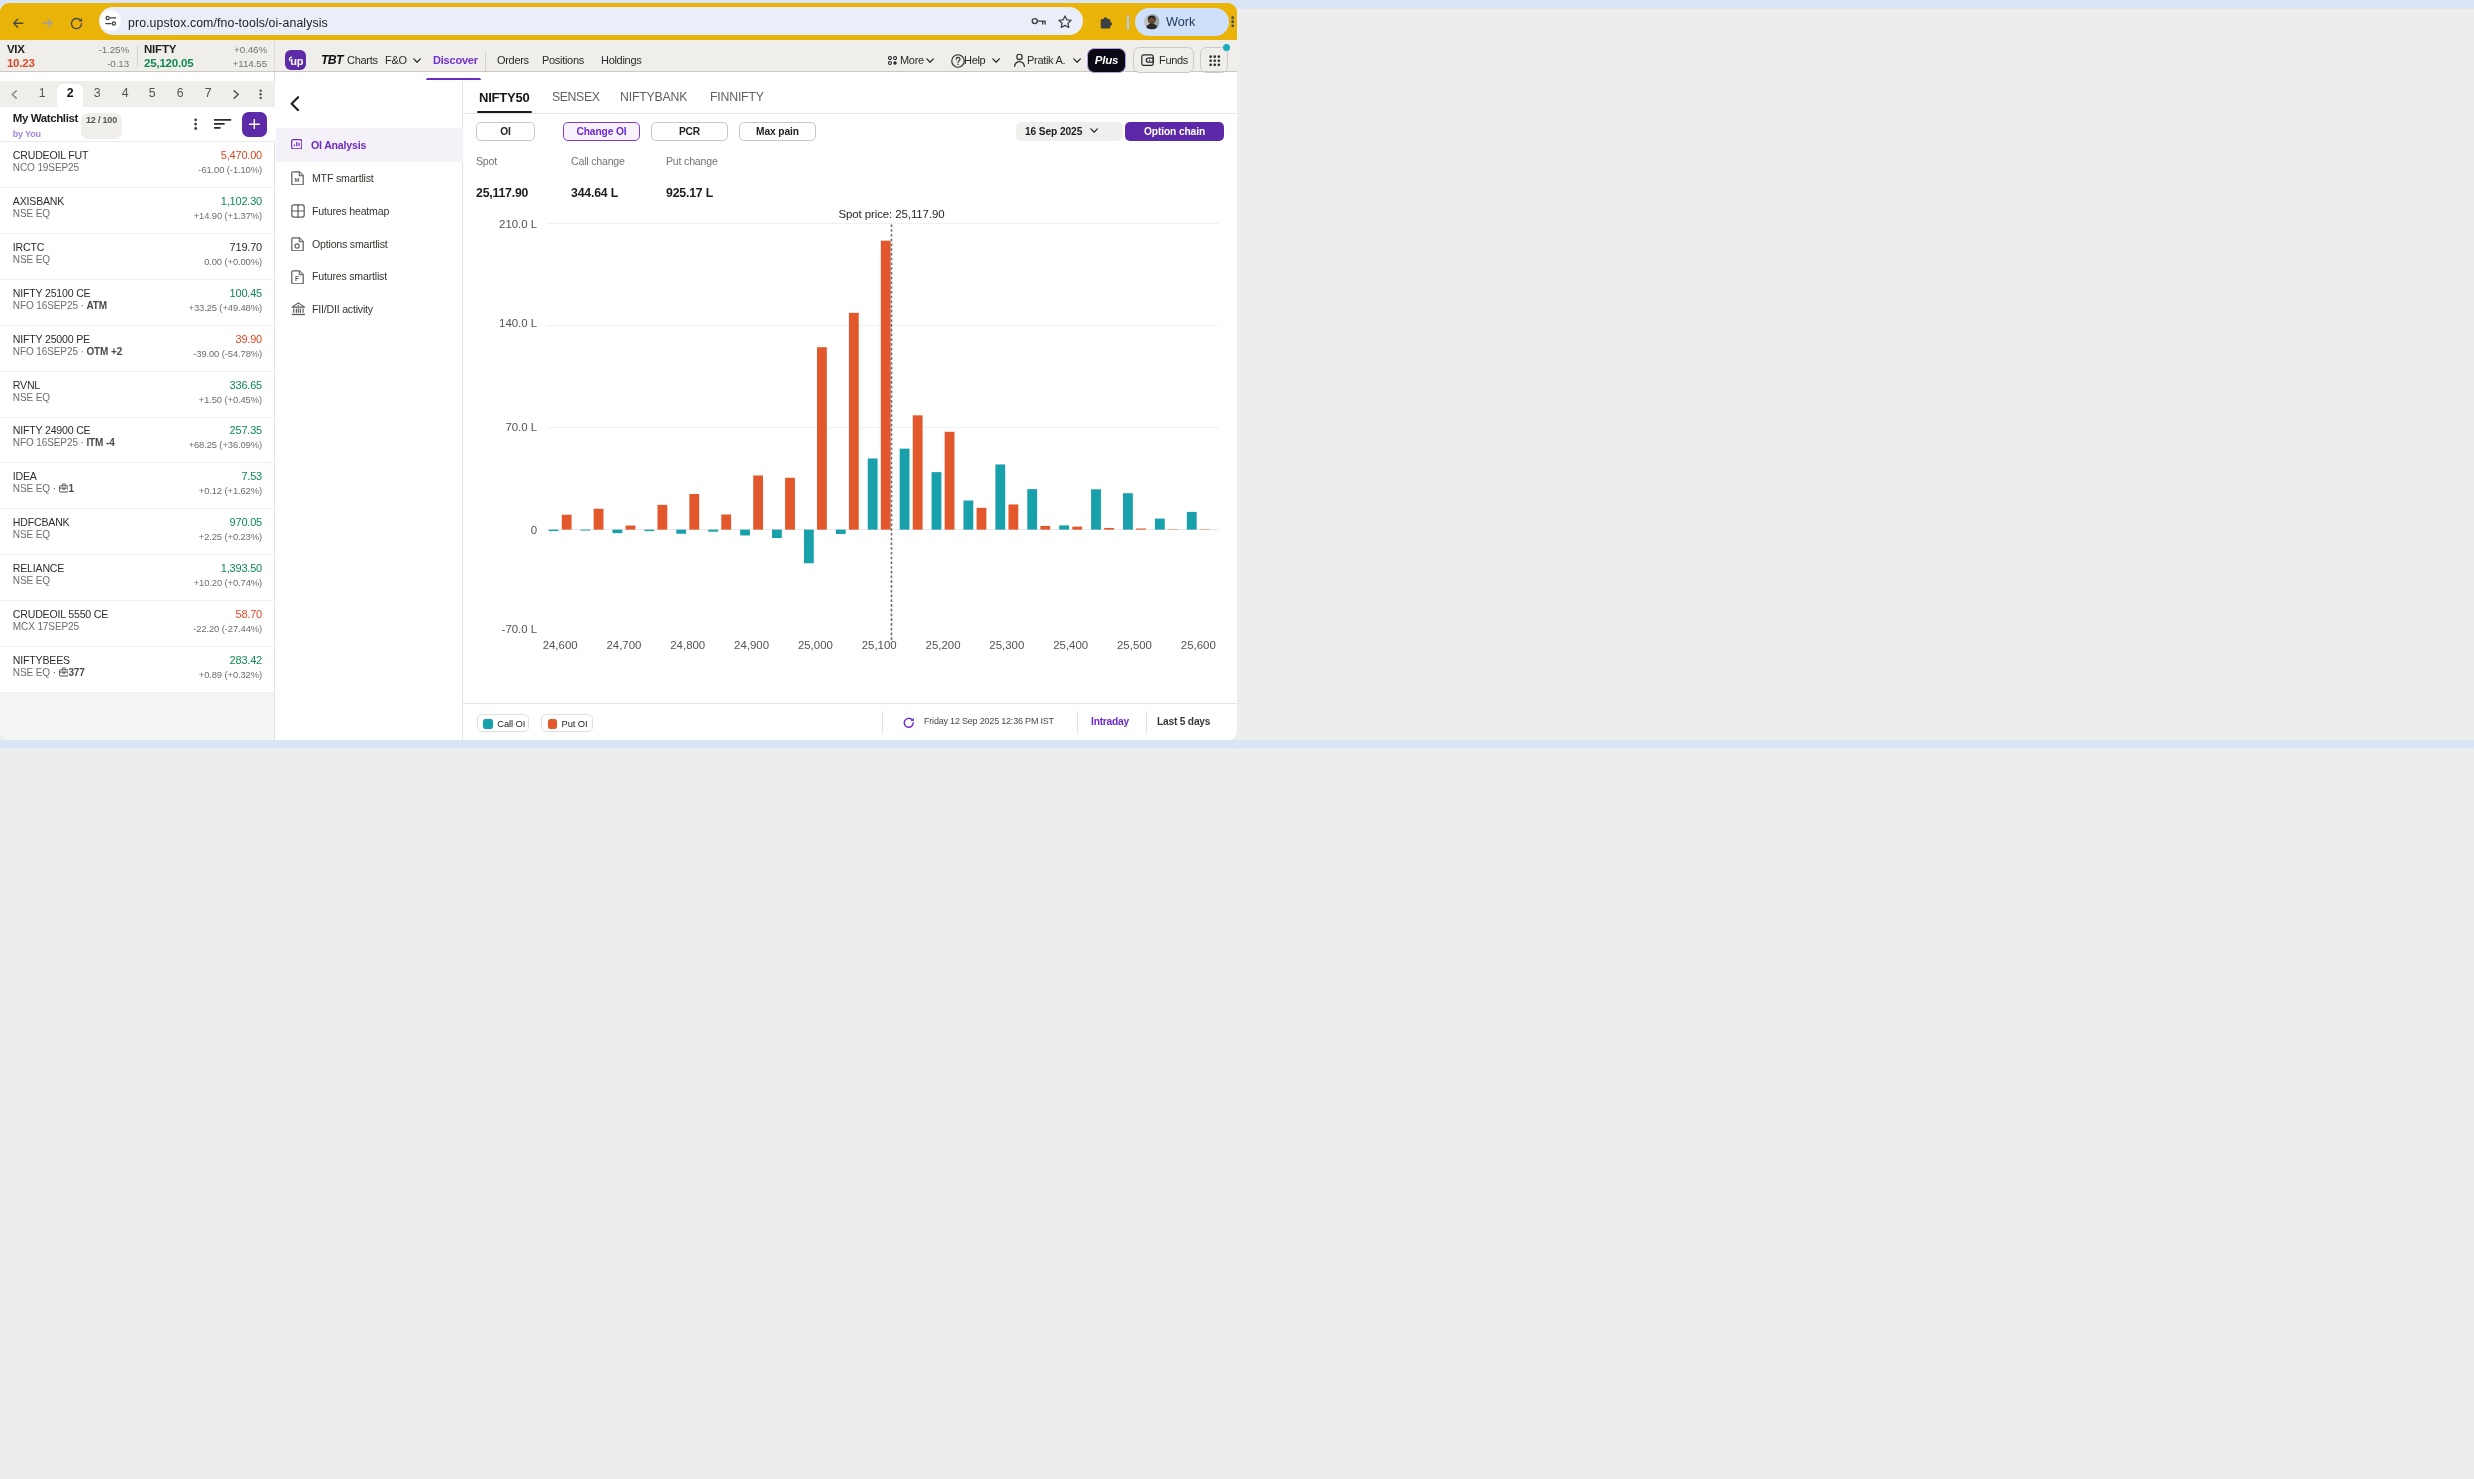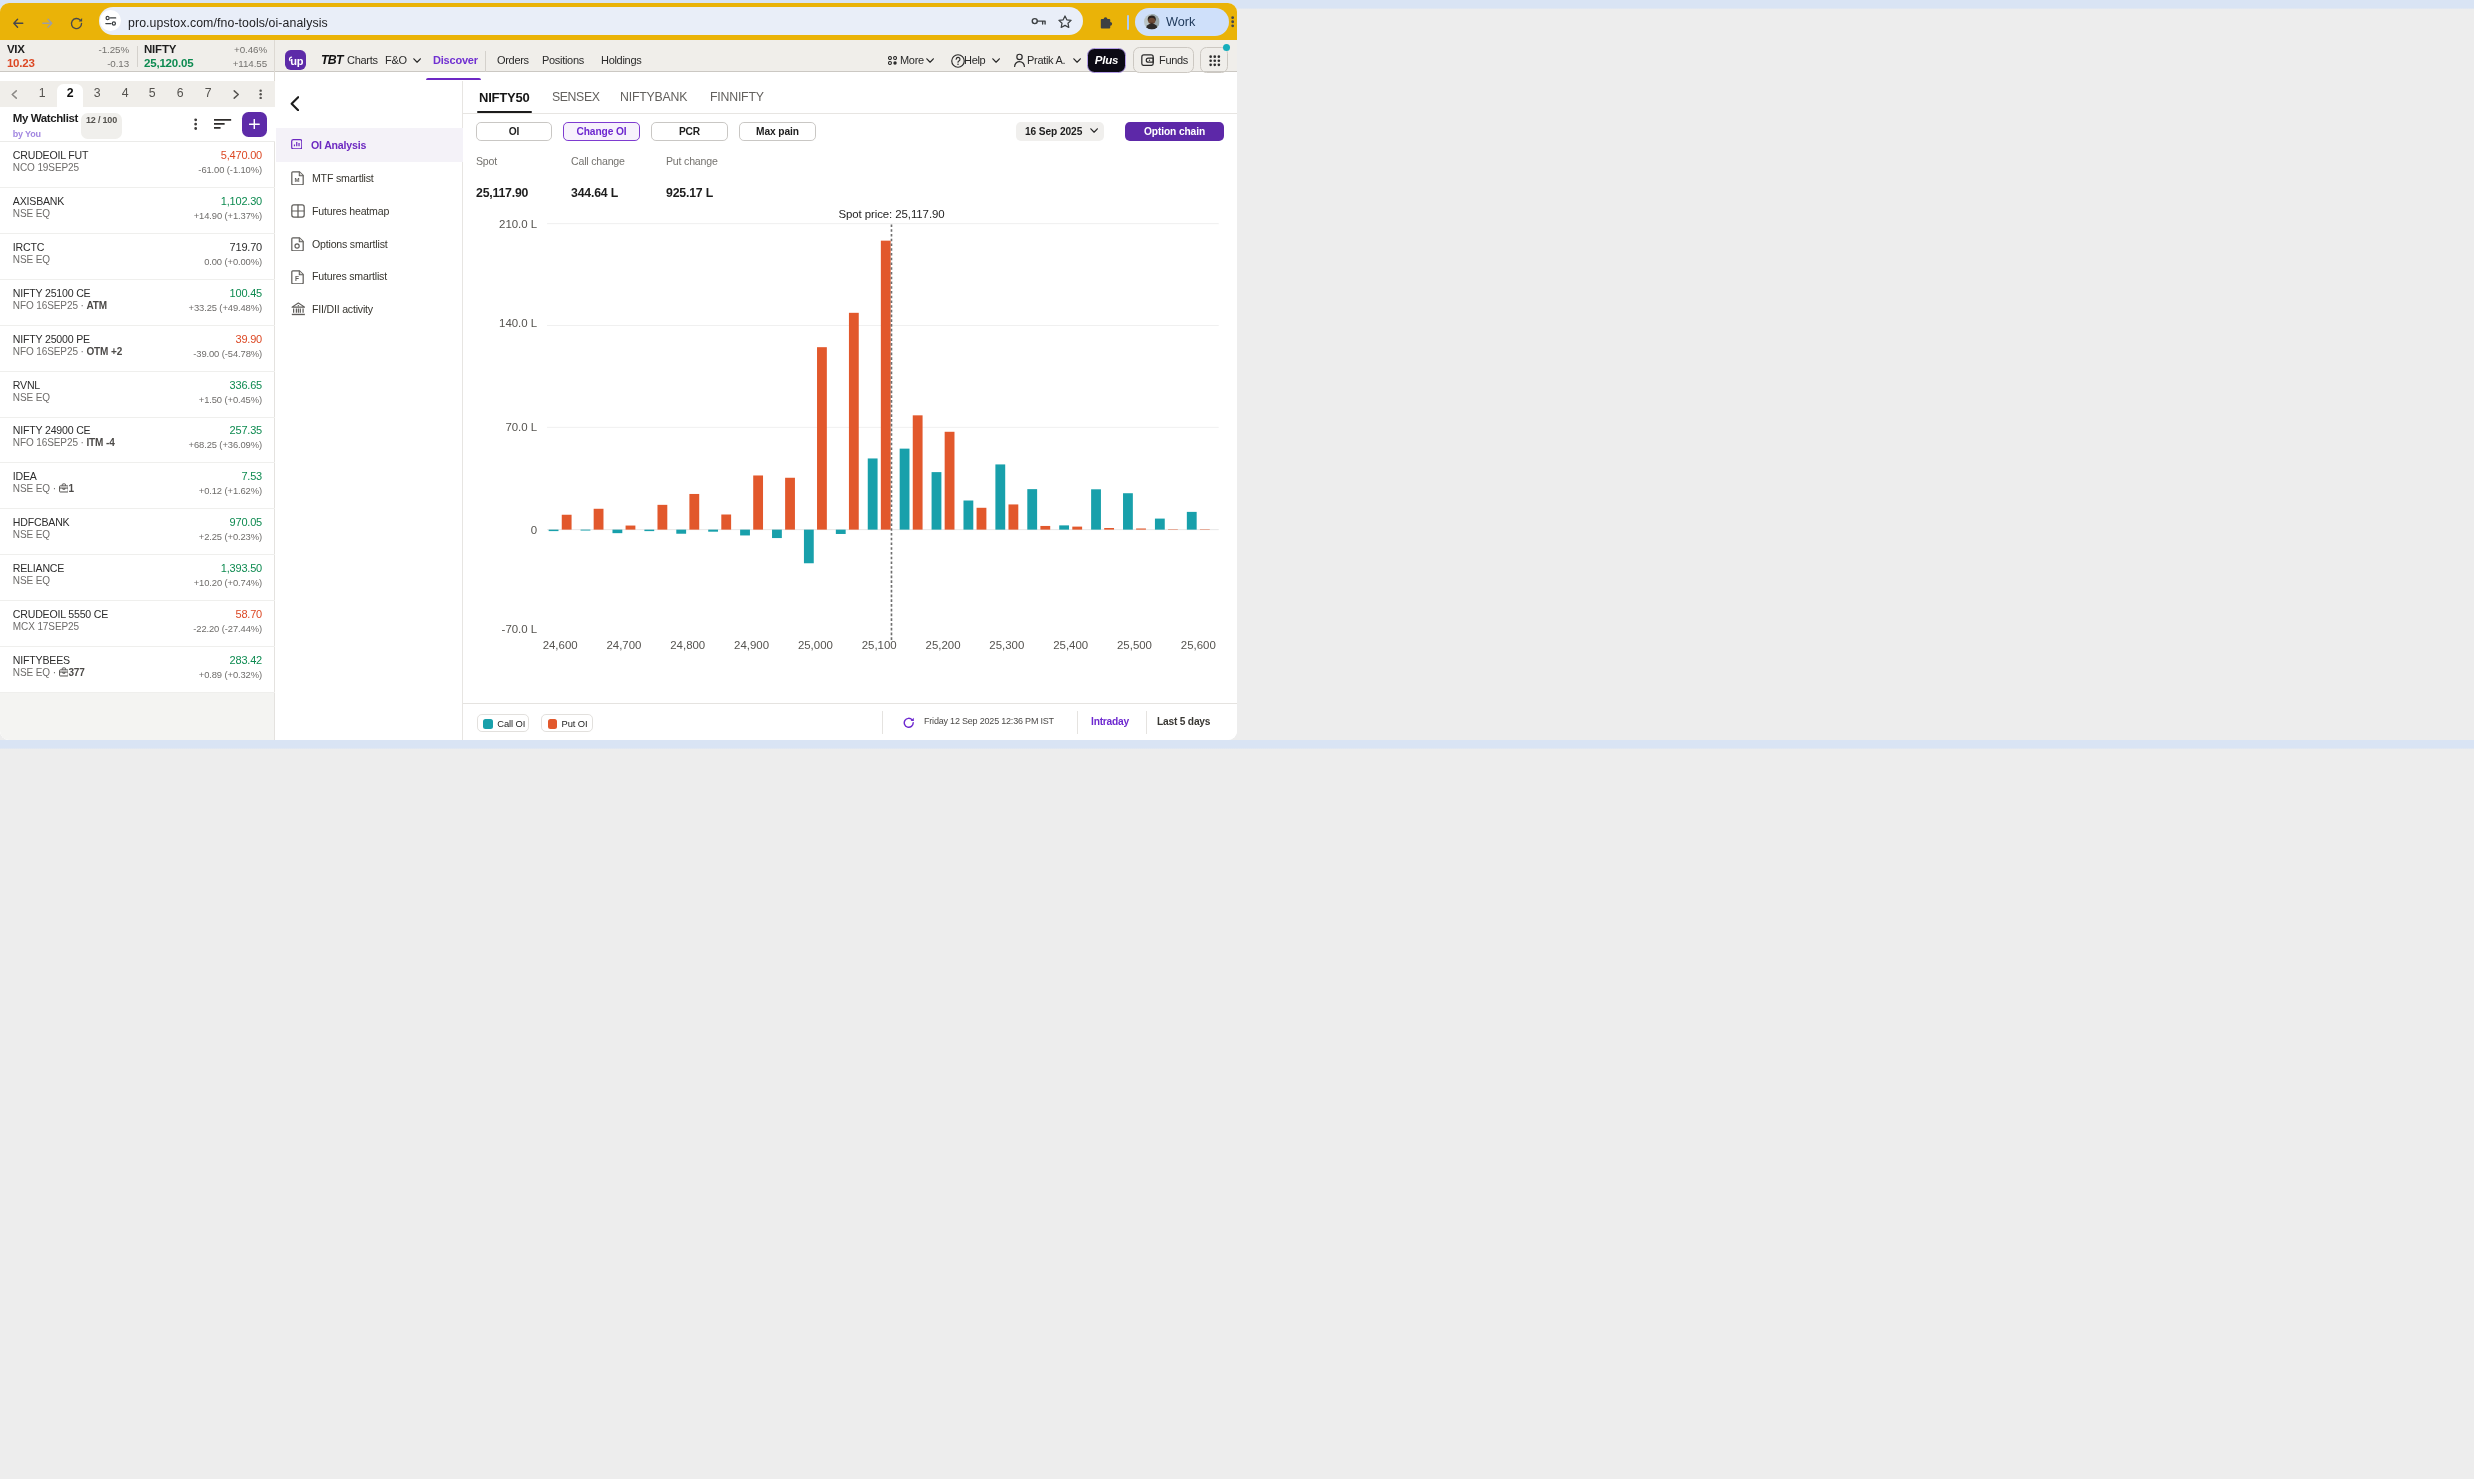--- a/index.html
+++ b/index.html
@@ -340,25 +340,25 @@
       </svg>
     <div class="abs" style="left:36px;top:222px;font-size:10.6px;letter-spacing:-0.2px;color:#37352f">FII/DII activity</div>
   </div>
   <div id="content">
     <div class="abs" style="left:16px;top:9px;font-size:13px;font-weight:bold;color:#161616;letter-spacing:-0.2px">NIFTY50</div>
     <div class="abs" style="left:89px;top:9px;font-size:12.3px;color:#63615e;letter-spacing:-0.4px">SENSEX</div>
     <div class="abs" style="left:157px;top:9px;font-size:12.3px;color:#63615e;letter-spacing:-0.2px">NIFTYBANK</div>
     <div class="abs" style="left:247px;top:9px;font-size:12.3px;color:#63615e;letter-spacing:-0.2px">FINNIFTY</div>
     <div class="abs" style="left:0;top:32px;width:774px;height:0.8px;background:#e7e5e2"></div>
     <div class="abs" style="left:13.7px;top:30px;width:55px;height:2.5px;background:#1c1c1c;border-radius:1.6px"></div>
-    <div class="btn abs" style="left:13px;width:76px">OI</div>
+    <div class="btn abs" style="left:13px;width:59px">OI</div>
     <div class="btn abs" style="left:100px;width:77px;border:1.2px solid #7e3bd0;background:#f7f2fc;color:#6d28cf;font-weight:bold">Change OI</div>
     <div class="btn abs" style="left:188px;width:77px">PCR</div>
     <div class="btn abs" style="left:276px;width:77px">Max pain</div>
-    <div class="btn abs" style="left:553px;width:88px;border:none;background:#f0efed;line-height:19px;text-align:left;padding-left:9px">16 Sep 2025<svg style="margin-left:7.4px;vertical-align:1.2px" width="8.2" height="5.7" viewBox="0 0 10 7">
+    <div class="btn abs" style="left:553px;width:107px;border:none;background:#f0efed;line-height:19px;text-align:left;padding-left:9px">16 Sep 2025<svg style="margin-left:7.4px;vertical-align:1.2px" width="8.2" height="5.7" viewBox="0 0 10 7">
           <path d="M1 1 L5 5.2 L9 1" stroke="#2a2a2a" stroke-width="1.5" fill="none" stroke-linecap="round" stroke-linejoin="round"></path>
         </svg></div>
     <div class="btn abs" style="left:662px;width:99px;border:none;background:#5d28a8;color:#fff;line-height:19px">Option chain</div>
     <div class="abs slab" style="left:13px">Spot</div>
     <div class="abs slab" style="left:108px">Call change</div>
     <div class="abs slab" style="left:203px">Put change</div>
     <div class="abs sval" style="left:13px">25,117.90</div>
     <div class="abs sval" style="left:108px">344.64 L</div>
     <div class="abs sval" style="left:203px">925.17 L</div>
     <svg class="abs" style="left:0;top:0" width="774" height="660" viewBox="0 0 946 806">

